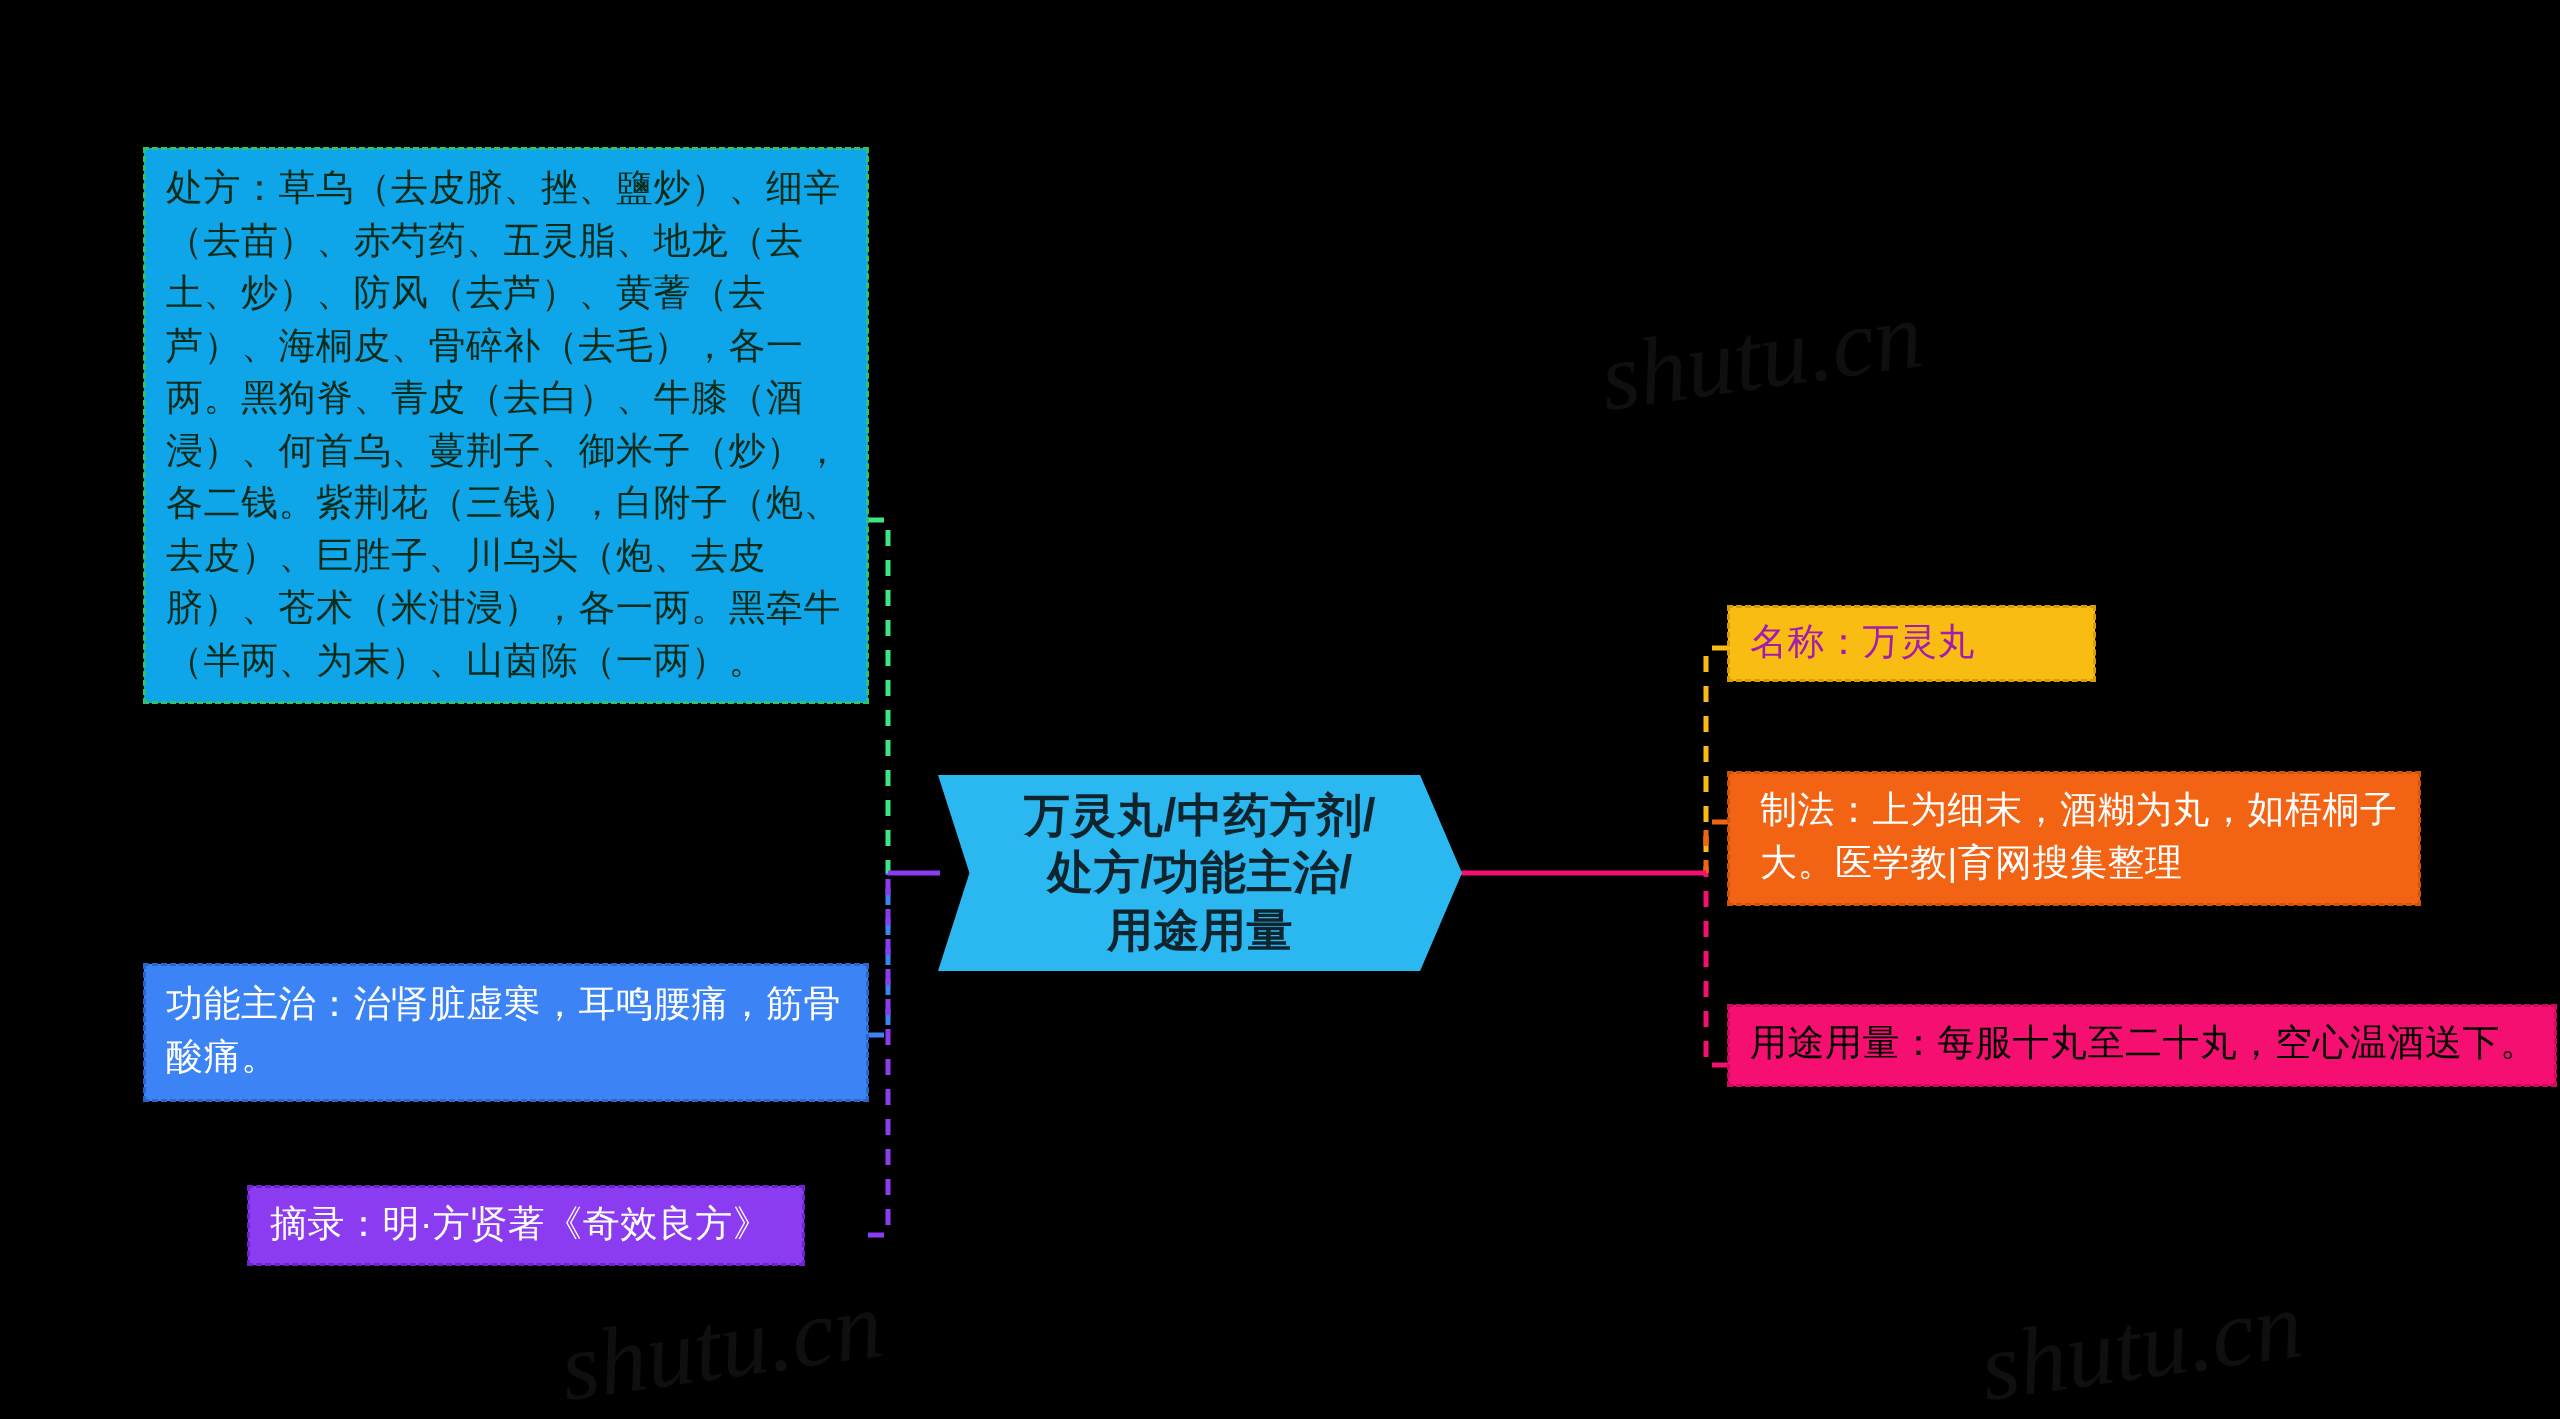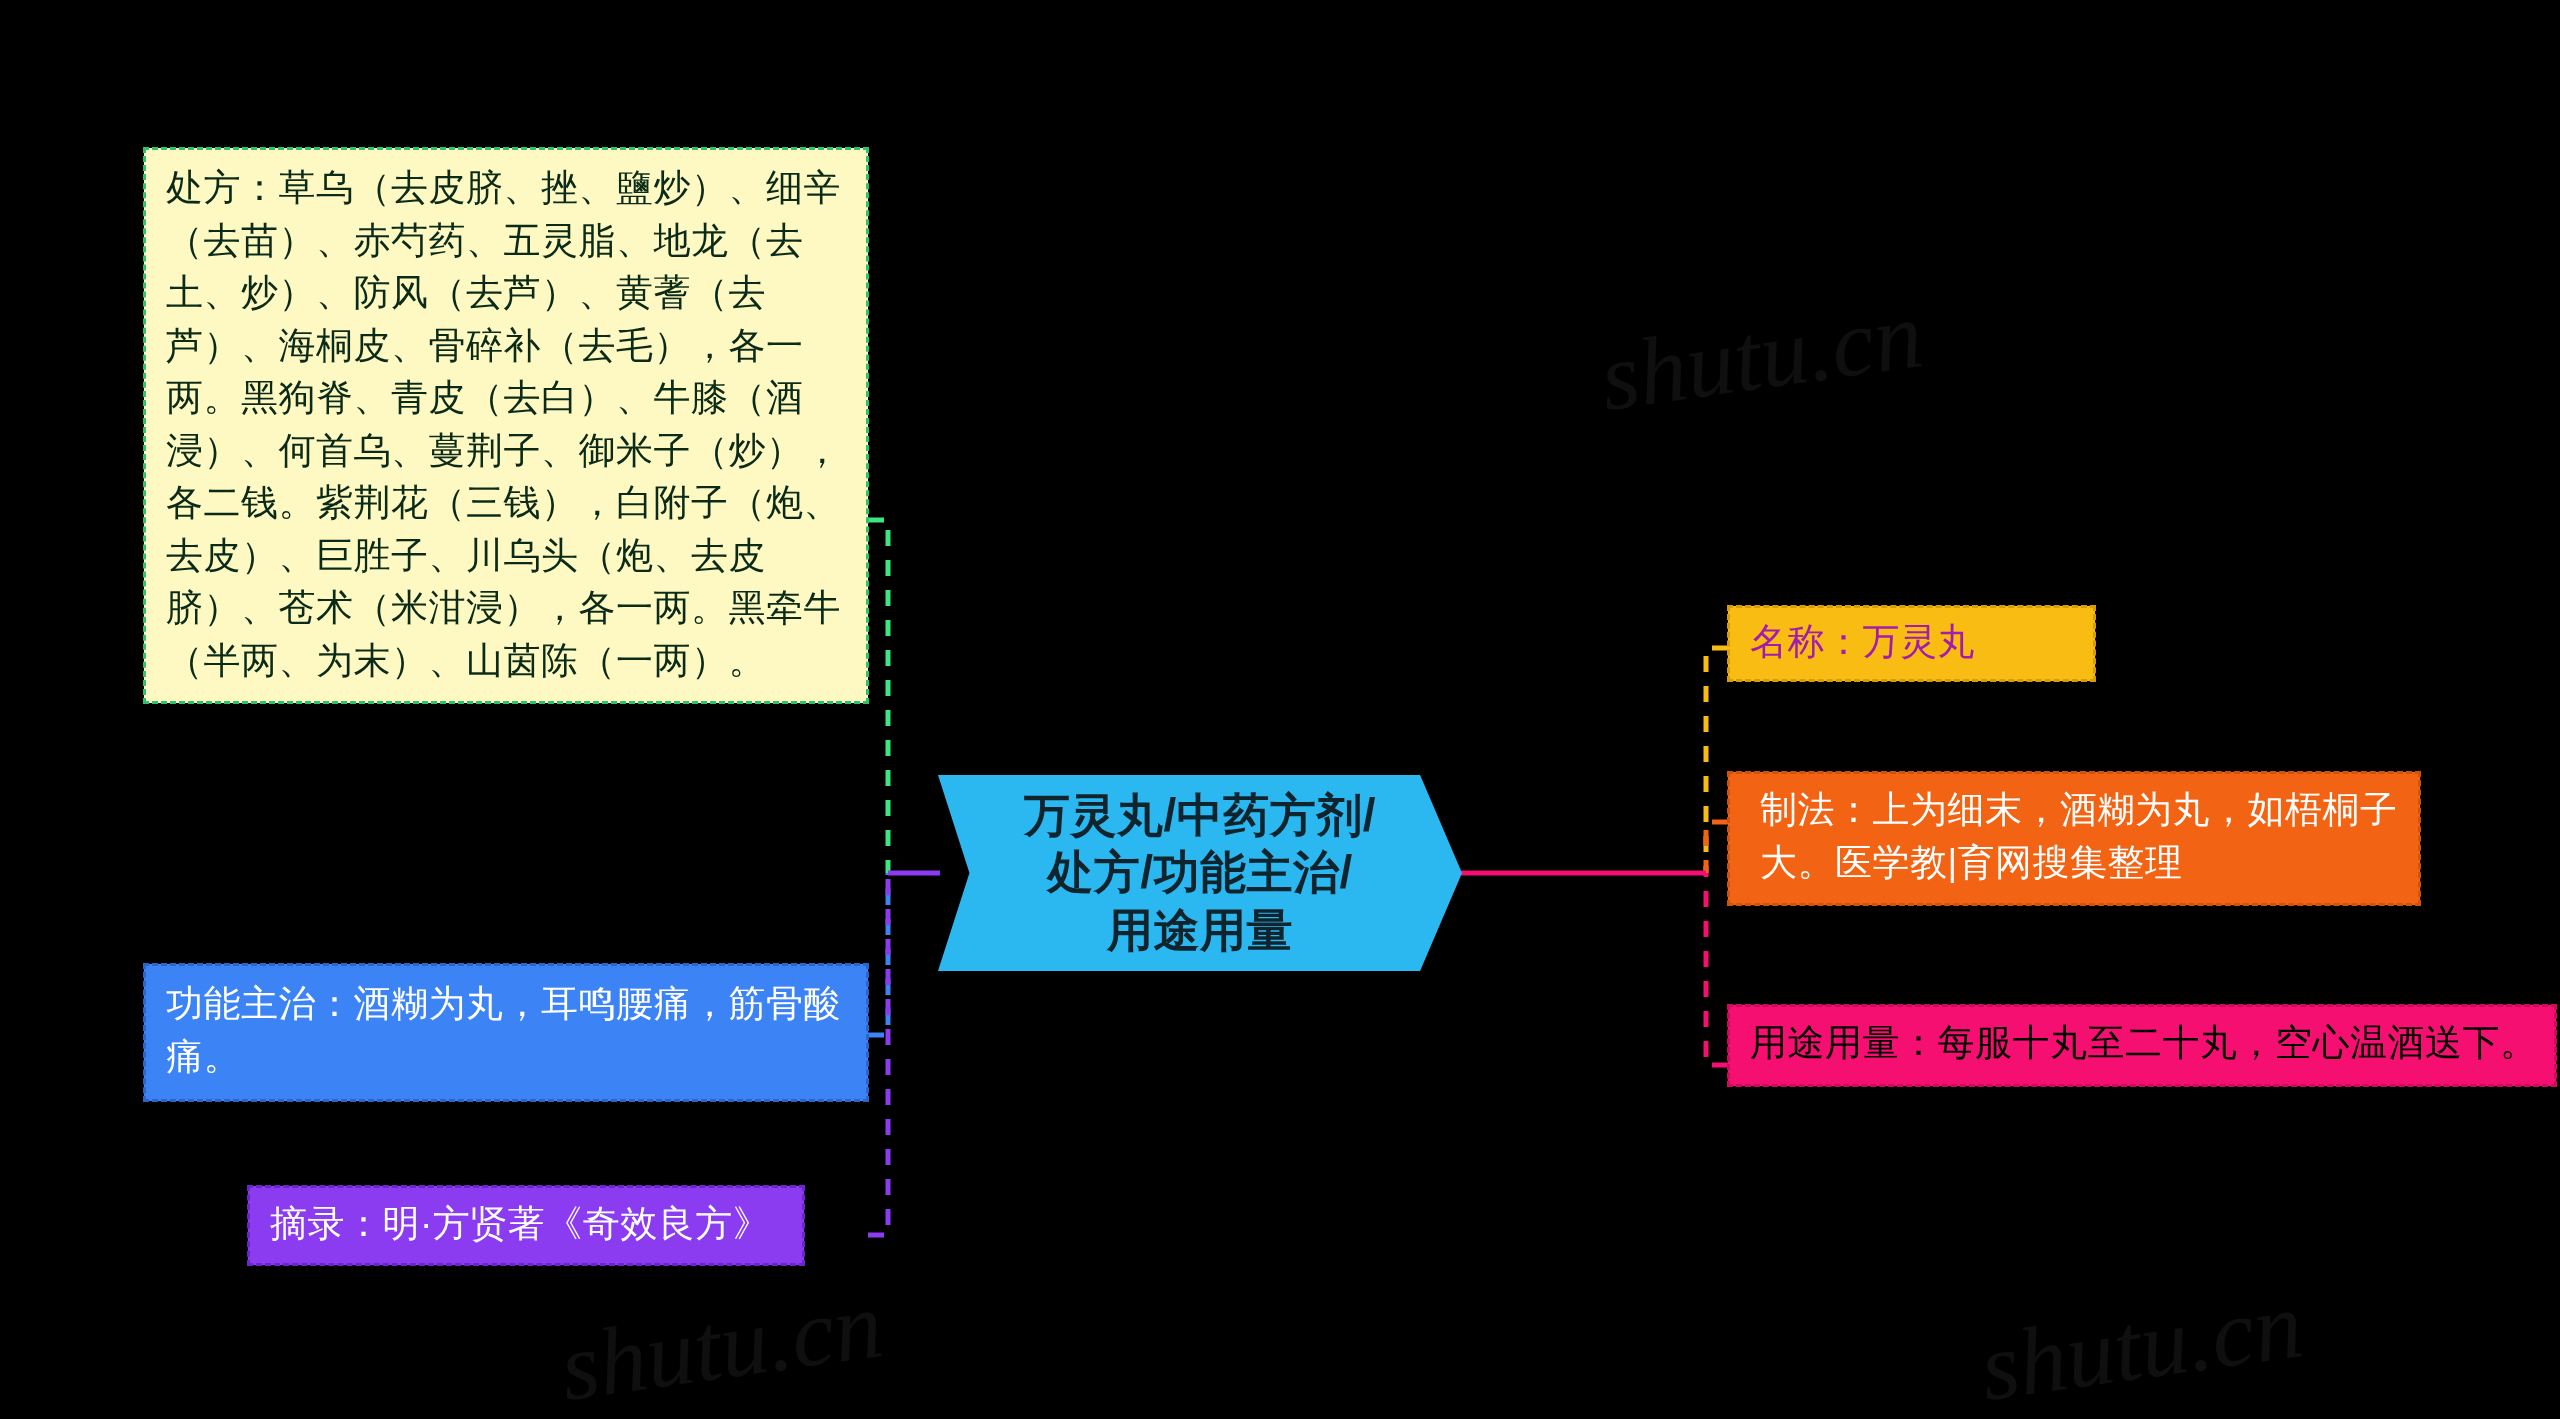--- a/index.html
+++ b/index.html
@@ -62,21 +62,21 @@
     white-space: pre-wrap;
     word-break: break-all;
   }
 
   
   #node-prescription {
     left: 144px;
     top: 148px;
     width: 724px;
     padding: 14px 16px 16px 22px;
-    background: #fef9c3;
+    background: #0ea5e9;
     color: #0B2B18;
     font-size: 37px;
     outline: 3px dashed #2bc46a;
     outline-offset: -2px;
   }
 
   
   #node-indications {
     left: 144px;
     top: 964px;
@@ -184,21 +184,21 @@
     <path d="M 1728 1065 L 1706 1065 L 1706 873" stroke="#F50F70" stroke-width="5" fill="none" stroke-dasharray="16 14"></path>
 
     <path d="M 1706 873 L 1455 873" stroke="#F50F70" stroke-width="5" fill="none"></path>
   </svg>
 
   <div class="node" id="node-prescription">
     <span class="node-text">处方：草乌（去皮脐、挫、鹽炒）、细辛（去苗）、赤芍药、五灵脂、地龙（去土、炒）、防风（去芦）、黄蓍（去芦）、海桐皮、骨碎补（去毛），各一两。黑狗脊、青皮（去白）、牛膝（酒浸）、何首乌、蔓荆子、御米子（炒），各二钱。紫荆花（三钱），白附子（炮、去皮）、巨胜子、川乌头（炮、去皮脐）、苍术（米泔浸），各一两。黑牵牛（半两、为末）、山茵陈（一两）。</span>
   </div>
 
   <div class="node" id="node-indications">
-    <span class="node-text">功能主治：酒糊为丸，耳鸣腰痛，筋骨酸痛。</span>
+    <span class="node-text">功能主治：治肾脏虚寒，耳鸣腰痛，筋骨酸痛。</span>
   </div>
 
   <div class="node" id="node-source">
     <span class="node-text">摘录：明·方贤著《奇效良方》</span>
   </div>
 
   <div class="node" id="node-root">
     <span class="node-text">万灵丸/中药方剂/处方/功能主治/用途用量</span>
   </div>
 

